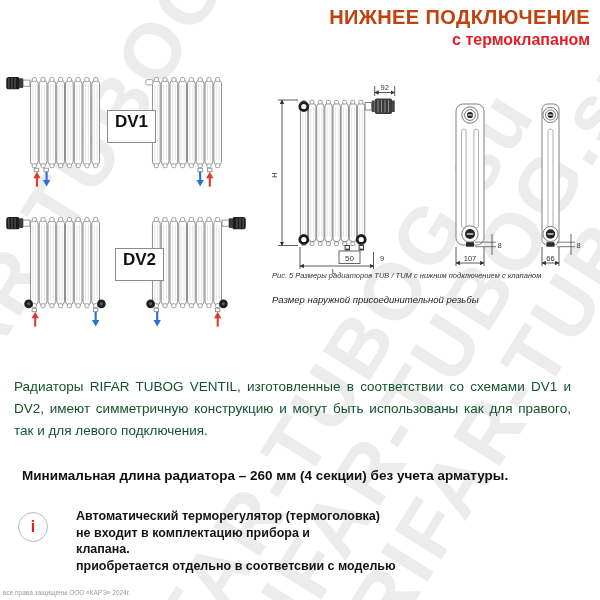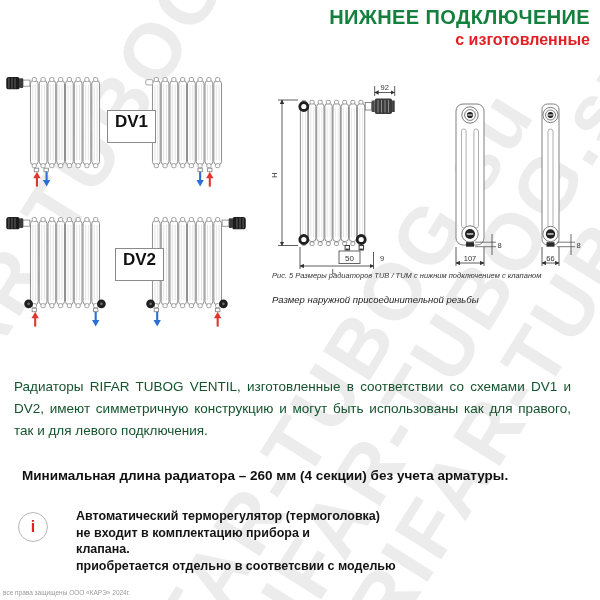--- a/index.html
+++ b/index.html
@@ -8,21 +8,21 @@
   #page { position:absolute; inset:0; width:600px; height:600px; overflow:hidden; background:#fff; }
 
   
   .wm { position:absolute; font-weight:800; font-size:80px; color:#ececec; white-space:nowrap;
         transform:rotate(-58deg); transform-origin:0 0; letter-spacing:4px; z-index:0; user-select:none; }
 
   .layer { position:absolute; z-index:1; }
 
   
   #hdr { right:10px; top:6px; text-align:right; }
-  #hdr .t1 { font-size:20px; font-weight:800; color:#15803d; letter-spacing:.4px; }
+  #hdr .t1 { font-size:20px; font-weight:800; color:#c2410c; letter-spacing:.4px; }
   #hdr .t2 { font-size:16px; font-weight:800; margin-top:2px; }
 
   
   .scheme-label { position:absolute; z-index:2; border:1.6px solid #8b8b8b; border-radius:0; background:#fff;
                   padding:1px 7px 10px; font-size:17px; font-weight:700; color:#111; }
 
   .rad { position:absolute; z-index:1; }
 
   
   #fig-caption { left:272px; top:271px; font-size:7.5px; font-style:italic; color:#333;text-align:right; }
@@ -93,21 +93,21 @@
         <rect x="1.9" y="0.4" width="4" height="3.6" rx="1.2" fill="#fff" stroke="#808080" stroke-width="0.8"></rect>
         <rect x="1.9" y="141.9" width="4" height="3.6" rx="1.2" fill="#fff" stroke="#808080" stroke-width="0.8"></rect>
         <line x1="2.7" y1="8" x2="2.7" y2="137" stroke="#dcdcdc" stroke-width="0.7"></line>
         <line x1="5.6" y1="8" x2="5.6" y2="137" stroke="#dcdcdc" stroke-width="0.7"></line>
       </g>
     </defs>
   </svg>
 
   <div id="hdr" class="layer">
     <div class="t1">НИЖНЕЕ ПОДКЛЮЧЕНИЕ</div>
-    <div class="t2" style="color:#e31e24">с изготовленные</div>
+    <div class="t2" style="color:#e31e24">с термоклапаном</div>
   </div>
 
   <svg class="rad" style="left:6px; top:70px;" width="118" height="121" viewBox="0 0 134 138">
     <use href="#radbody" transform="translate(27,8)"></use>
     <use href="#valve-head" transform="translate(27,15)"></use>
     <use href="#stub" x="32" y="112"></use>
       <use href="#stub" x="43" y="112"></use>
     <use href="#arr-up" transform="translate(35,116)"></use>
     <use href="#arr-dn" transform="translate(46,116)"></use>
   </svg>

